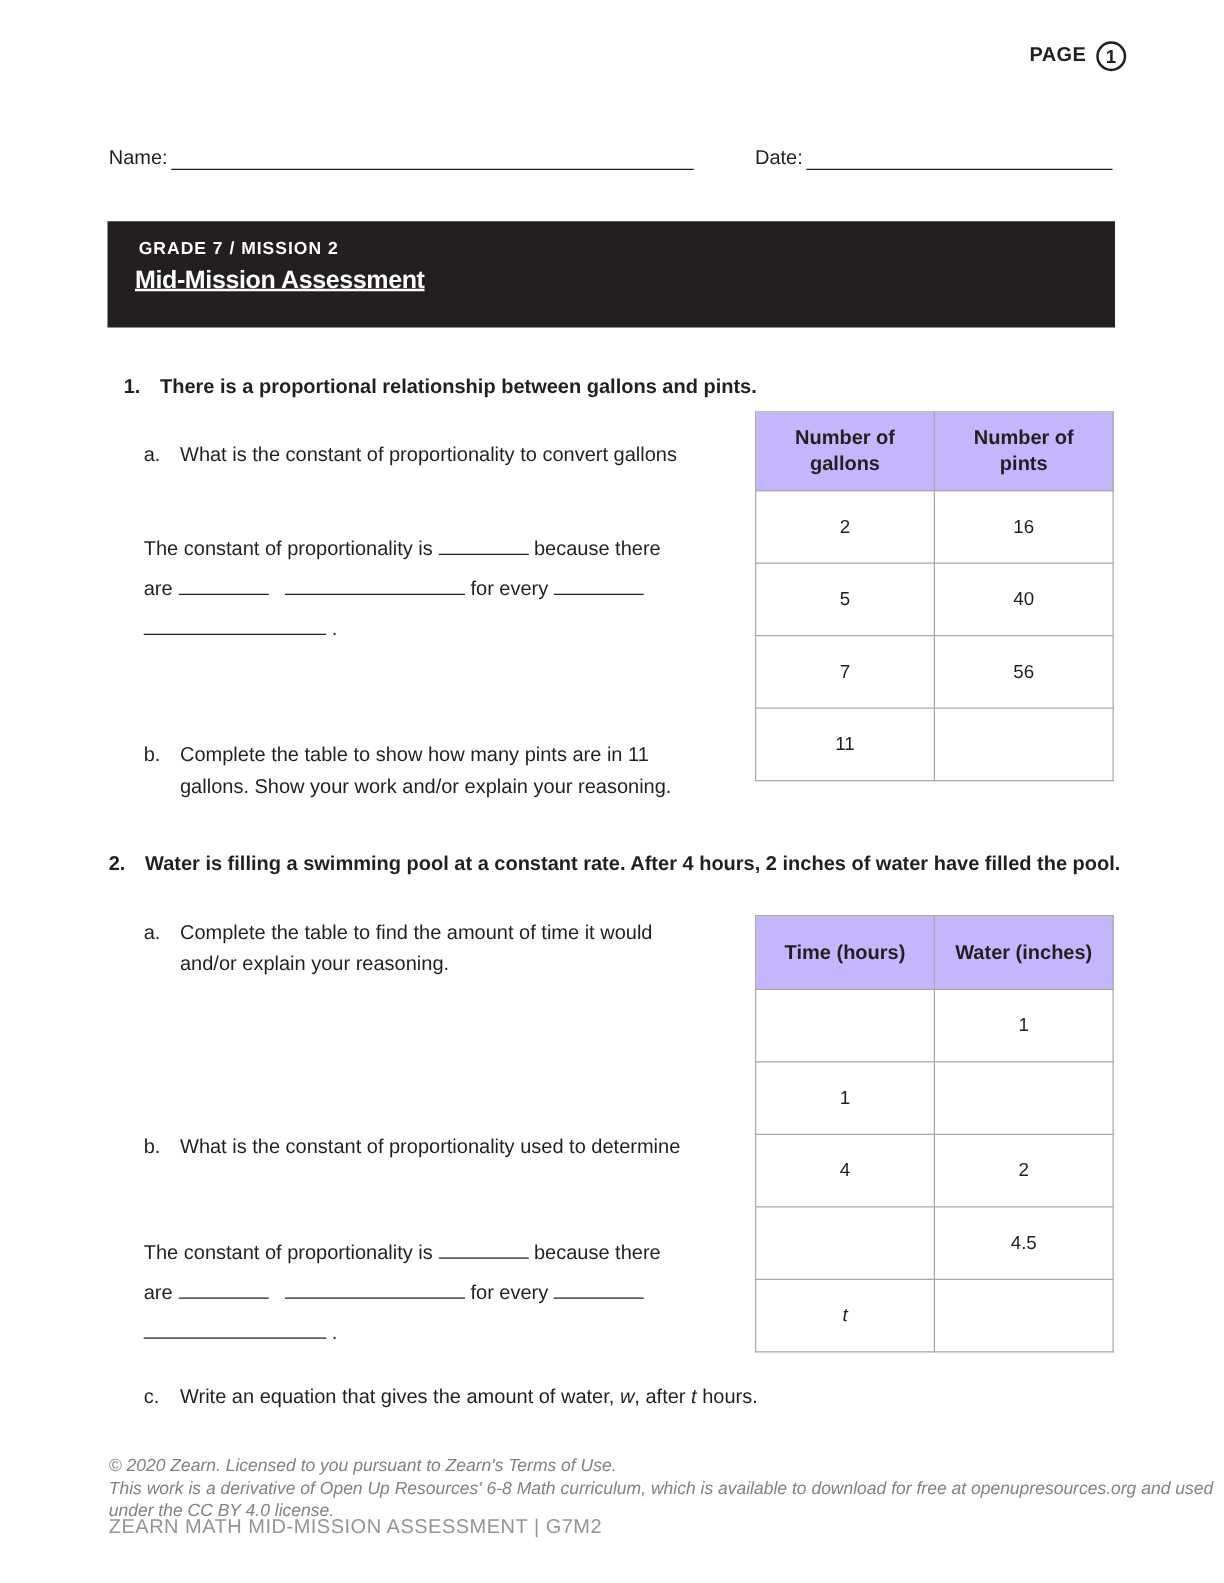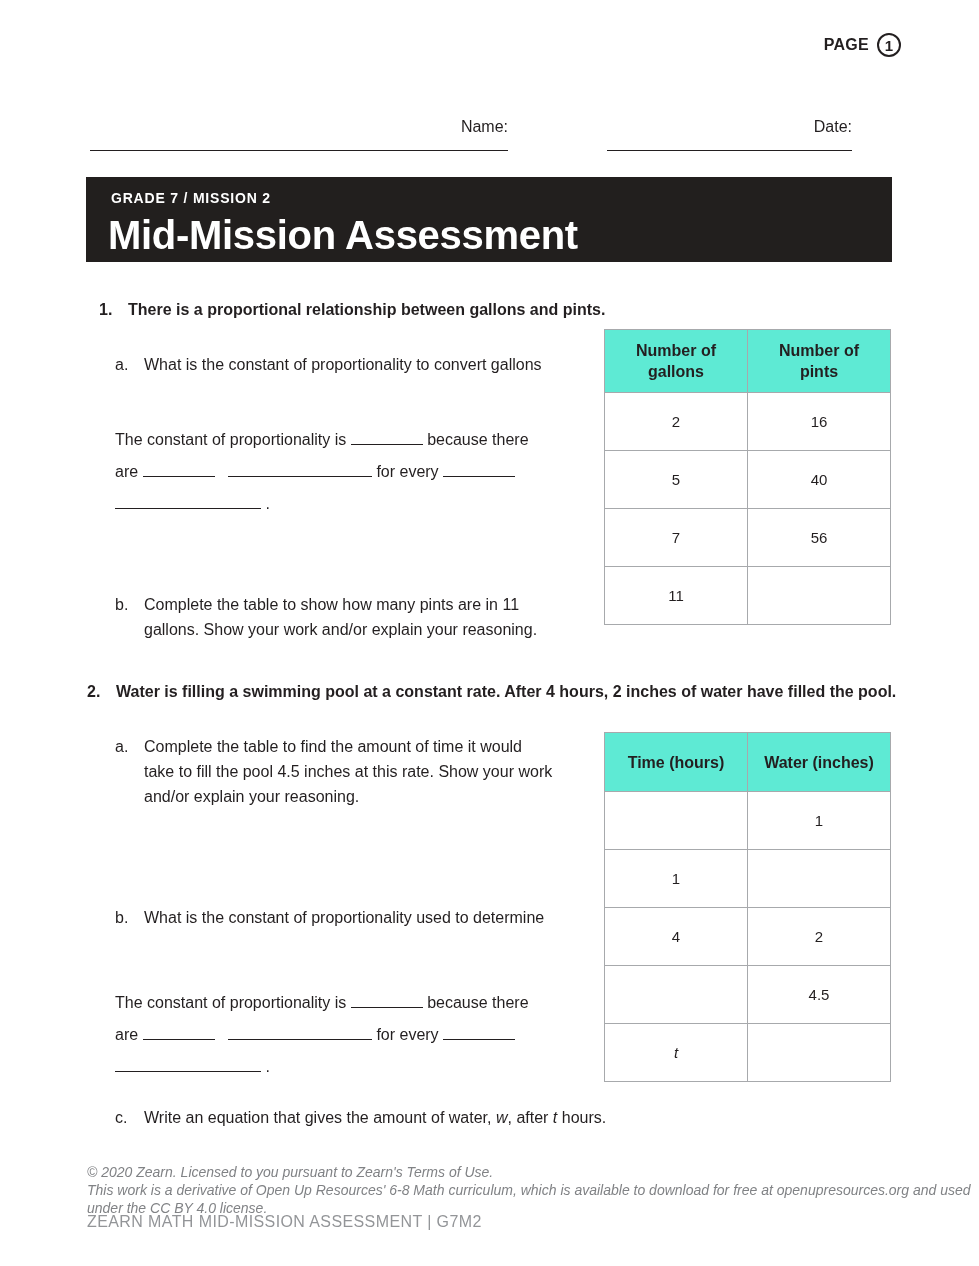--- a/index.html
+++ b/index.html
@@ -2,36 +2,36 @@
 <html><head>
 <meta charset="utf-8">
 <style>
   html, body { margin: 0; padding: 0; background: #ffffff; }
   body { width: 979px; height: 1266px; position: relative; font-family: "Liberation Sans", sans-serif; color: #231f20; overflow: hidden; }
   .abs { position: absolute; }
 
   .page-label { right: 78px; top: 33px; display: flex; align-items: center; gap: 8px; font-weight: bold; font-size: 16px; letter-spacing: 0.3px; }
   .page-circle { width: 24px; height: 24px; border: 2px solid #231f20; border-radius: 50%; display: flex; align-items: center; justify-content: center; font-size: 15px; font-weight: bold; box-sizing: border-box; }
 
-  .name-row { top: 118px; left: 87px; font-size: 16px; display: flex; align-items: flex-end; flex-direction: column; }
+  .name-row { top: 118px; left: 87px; font-size: 16px; display: flex; align-items: flex-end; }
   .line { display: inline-block; border-bottom: 1.5px solid #231f20; height: 14px; margin-left: 3px; }
 
   .banner { left: 86px; top: 177px; width: 806px; height: 85px; background: #221f1e; color: #fff; }
   .banner .sub { position: absolute; left: 25px; top: 13px; font-weight: bold; font-size: 14px; letter-spacing: 0.8px; text-align: center; }
-  .banner .title { position: absolute; left: 22px; top: 36px; font-weight: bold; font-size: 40px; letter-spacing: -0.3px; }
+  .banner .title { position: absolute; left: 22px; top: 36px; font-weight: bold; font-size: 20px; letter-spacing: -0.3px; text-decoration: underline; }
 
   .q { font-size: 16px; line-height: 25px; }
   .bold { font-weight: bold; }
   .sub-label { display: inline-block; width: 29px; }
   .indent { padding-left: 29px; display: block; }
   .blank { display: inline-block; border-bottom: 1.5px solid #231f20; height: 14px; vertical-align: baseline; }
 
   table.dt { border-collapse: collapse; font-size: 15px; position: absolute; }
   table.dt th, table.dt td { border: 1.5px solid #a7a9ac; text-align: center; width: 142px; padding: 0; }
-  table.dt th { background: #5eead4; font-weight: bold; font-size: 16px; line-height: 21px; }
+  table.dt th { background: #c4b5fd; font-weight: bold; font-size: 16px; line-height: 21px; }
   table.dt td { height: 56px; vertical-align: top; padding-top: 20px; box-sizing: border-box; color: #231f20; }
   .it { font-style: italic; }
 
   .footer1 { left: 87px; top: 1163px; font-size: 14px; color: #808285; font-style: italic; line-height: 18px; }
   .footer2 { left: 87px; top: 1213px; font-size: 16px; color: #939598; letter-spacing: 0.4px; }
 </style>
 </head>
 <body>
 
 <div class="abs page-label">
@@ -111,21 +111,20 @@
       </tr>
   </tbody>
 </table>
 
 <div class="abs q bold" style="left:87px; top:679px;">
   <span class="sub-label">2.</span><span>Water is filling a swimming pool at a constant rate. After 4 hours, 2 inches of water have filled the pool.</span>
 </div>
 
 <div class="abs q" style="left:115px; top:734px; width:480px;">
   <div><span class="sub-label">a.</span><span>Complete the table to find the amount of time it would</span></div>
-  <div class="indent">take to fill the pool 4.5 inches at this rate. Show your work</div>
   <div class="indent">and/or explain your reasoning.</div>
 </div>
 
 <div class="abs q" style="left:115px; top:889px; width:480px;margin-top:16px;">
   <div><span class="sub-label">b.</span><span>What is the constant of proportionality used to determine</span></div>
 </div>
 
 <div class="abs q" style="left:115px; top:987px; width:480px; line-height:32px;">
   <div>
     <span>The constant of proportionality is</span>

